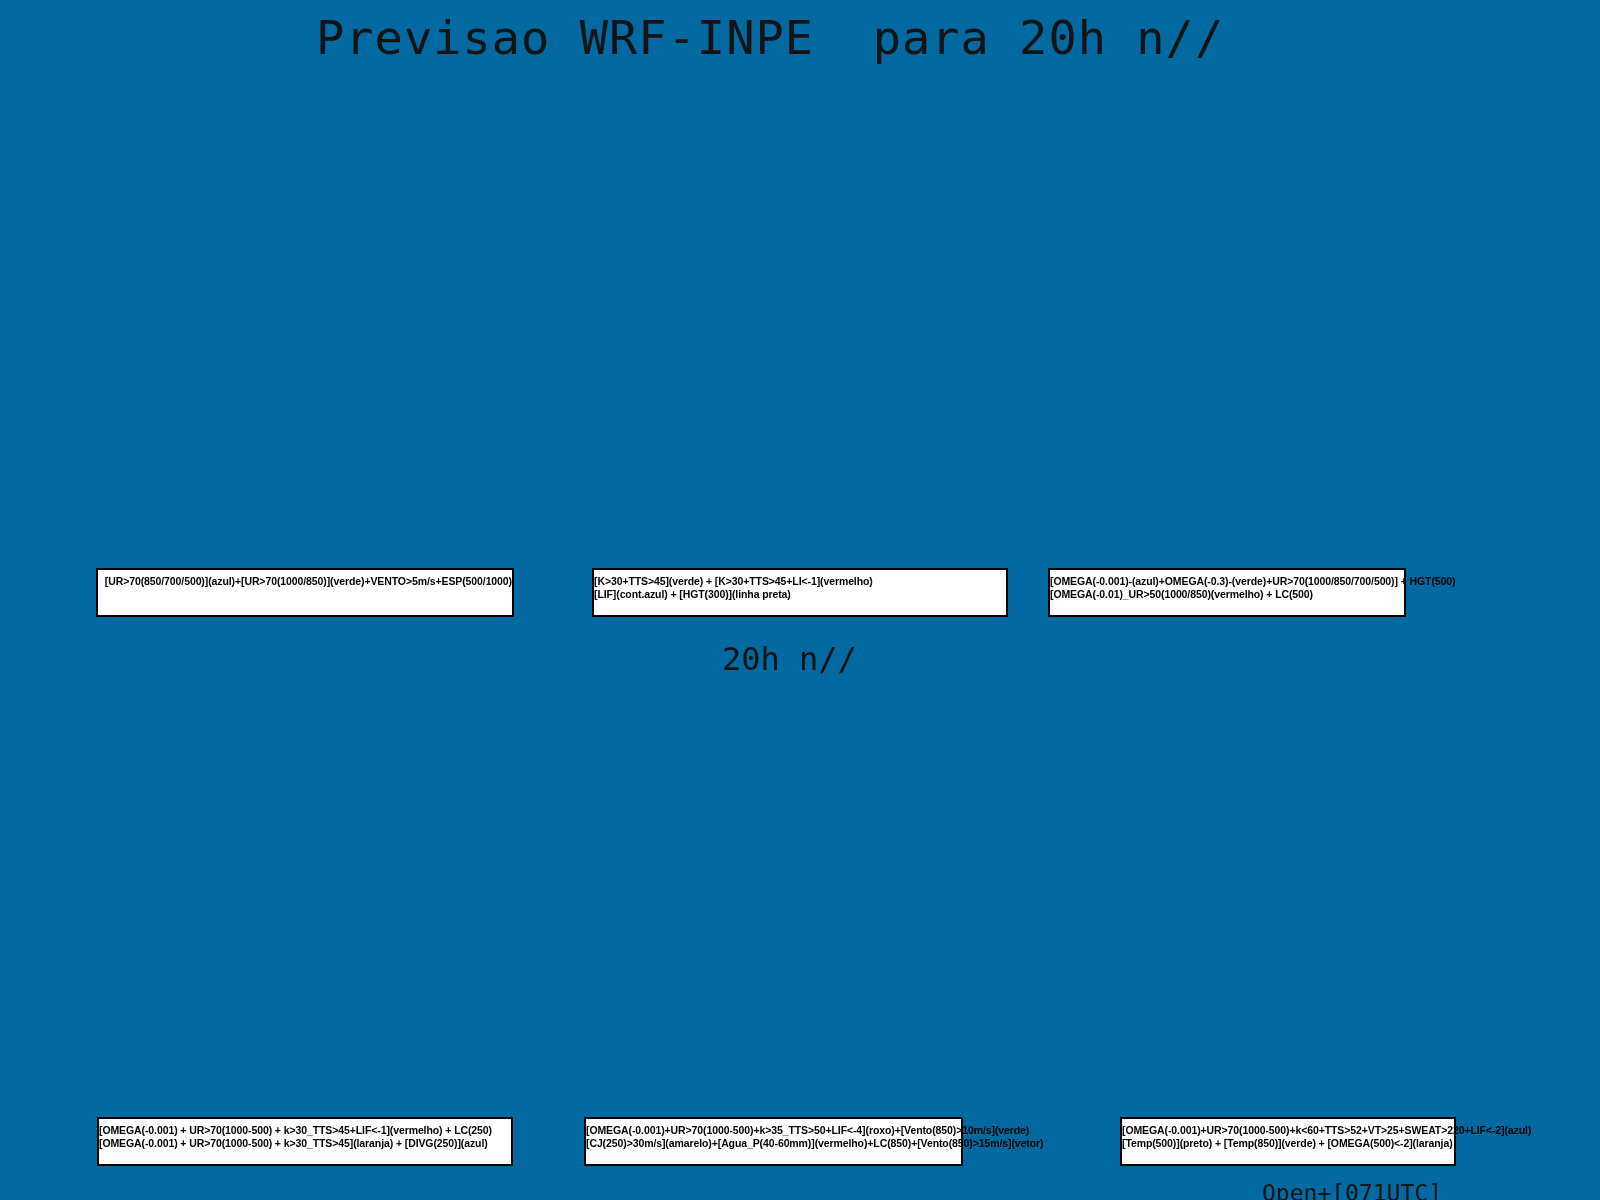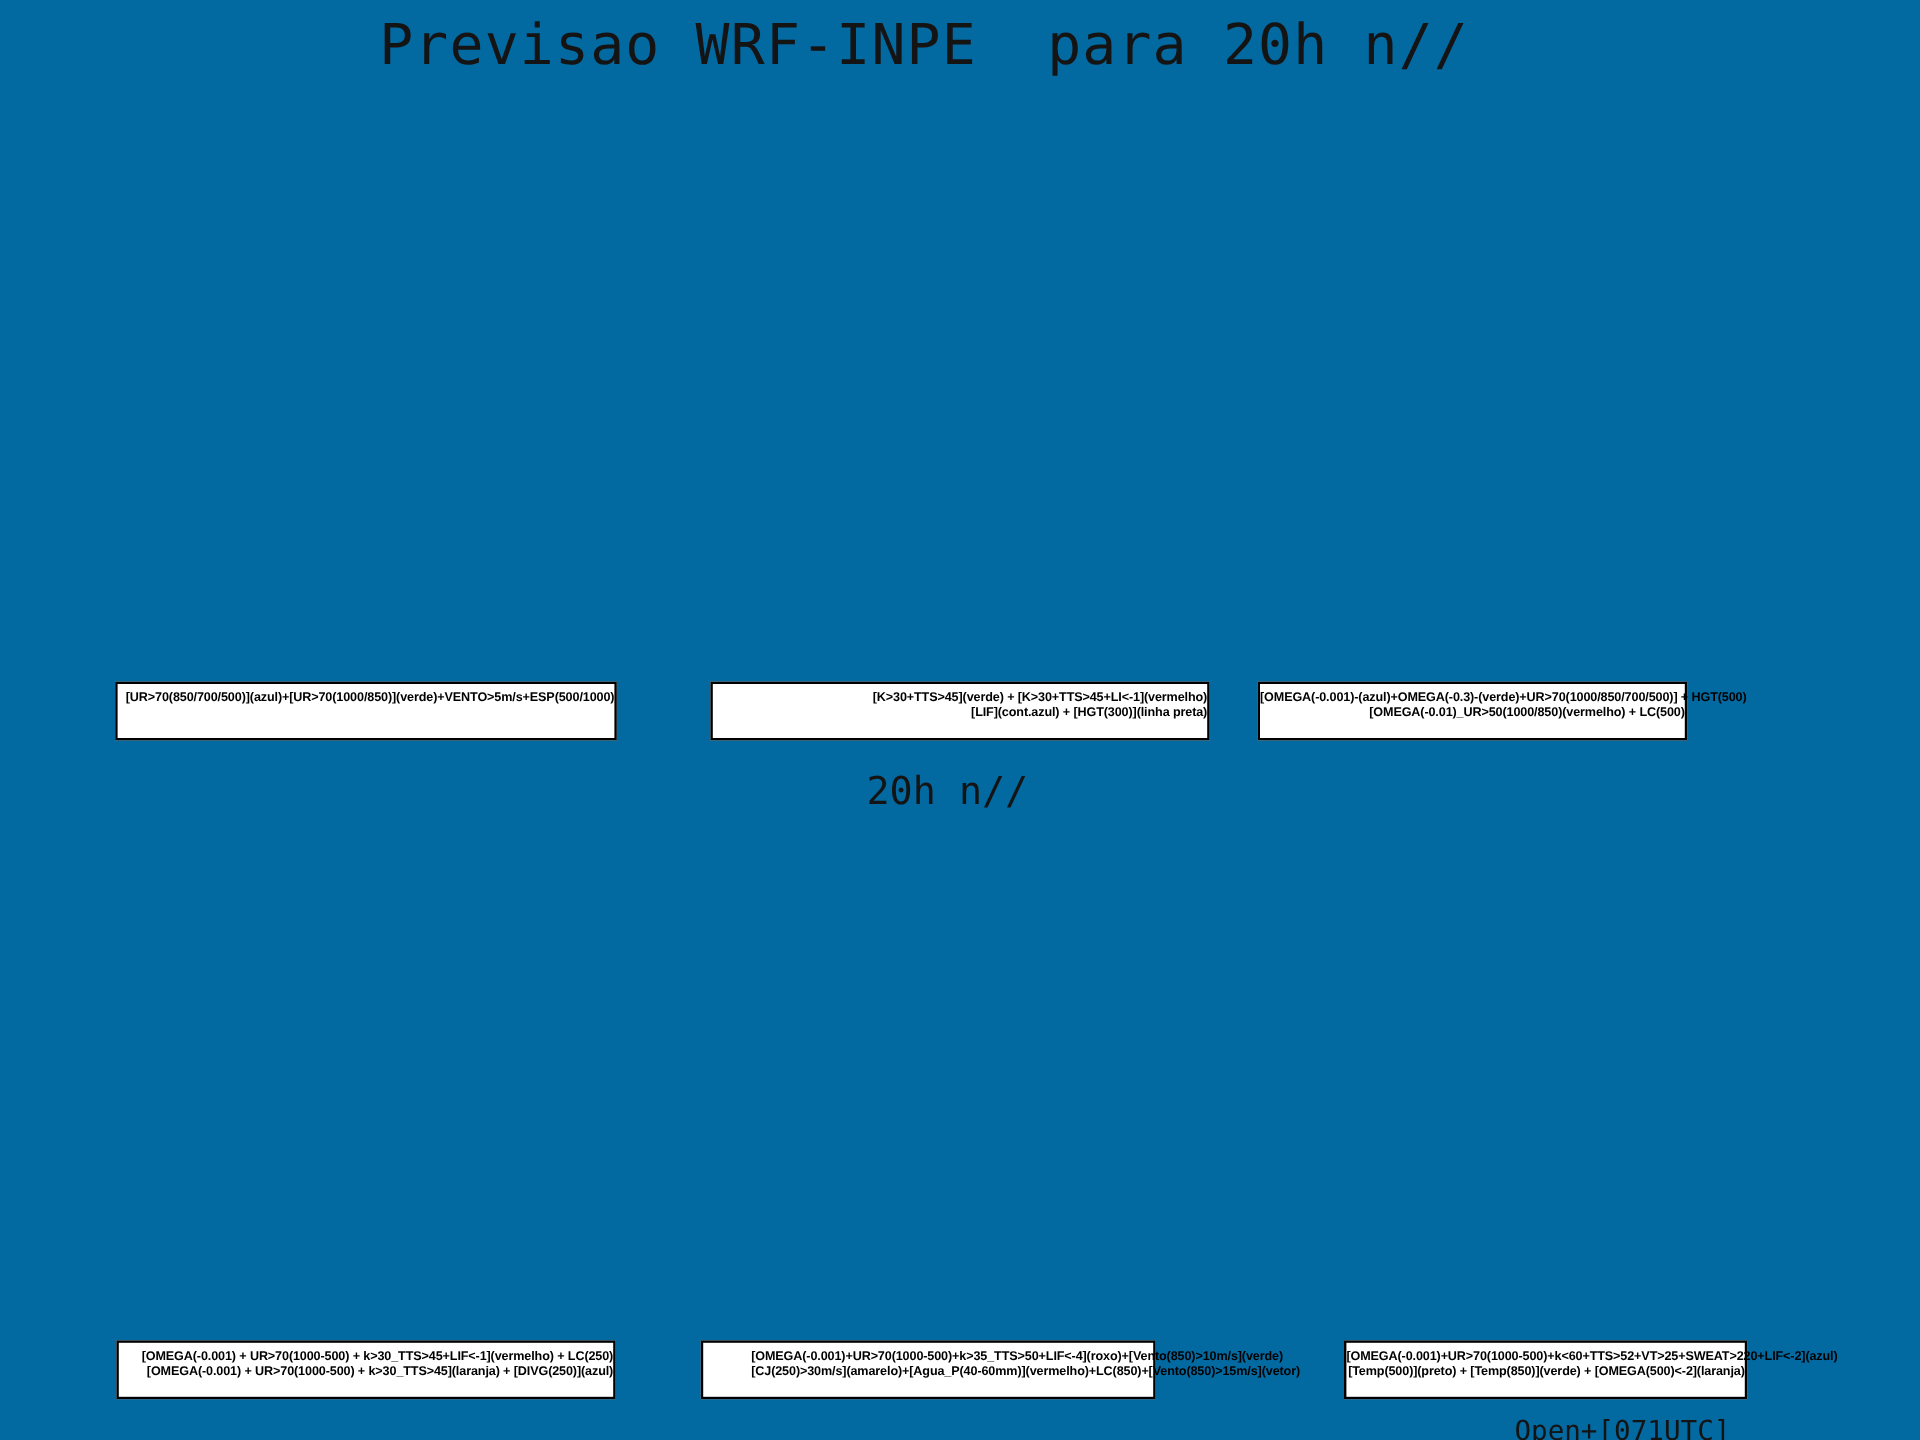--- a/index.html
+++ b/index.html
@@ -25,39 +25,39 @@
     font-weight: normal;
     letter-spacing: 1px;
     color: #141414;
     white-space: pre;
   }
   .legend-box {
     position: absolute;
     box-sizing: border-box;
     border: 2px solid #000000;
     background: #ffffff;
-    text-align: right;
+    text-align: left;
     padding-top: 5px;
     height: 49px;
   }
   .legend-box .line {
     display: block;
     font-family: "Liberation Sans", sans-serif;
     font-weight: bold;
     font-size: 10.5px;
     line-height: 13px;
     letter-spacing: -0.1px;
     white-space: nowrap;
     color: #000000;
   }
   .p0 { left: 96px;   top: 568px;  width: 418px; text-align: right; }
   .p1 { left: 592px;  top: 568px;  width: 416px; }
   .p2 { left: 1048px; top: 568px;  width: 358px; }
   .p3 { left: 97px;   top: 1117px; width: 416px; }
-  .p4 { left: 584px;  top: 1117px; width: 379px; padding-left: 40px; }
+  .p4 { left: 584px;  top: 1117px; width: 379px; }
   .p5 { left: 1120px; top: 1117px; width: 336px; }
   .center-label {
     position: absolute;
     left: 722px;
     top: 640px;
     font-family: "DejaVu Sans Mono", monospace;
     font-size: 32px;
     color: #141414;
     white-space: pre;
   }

